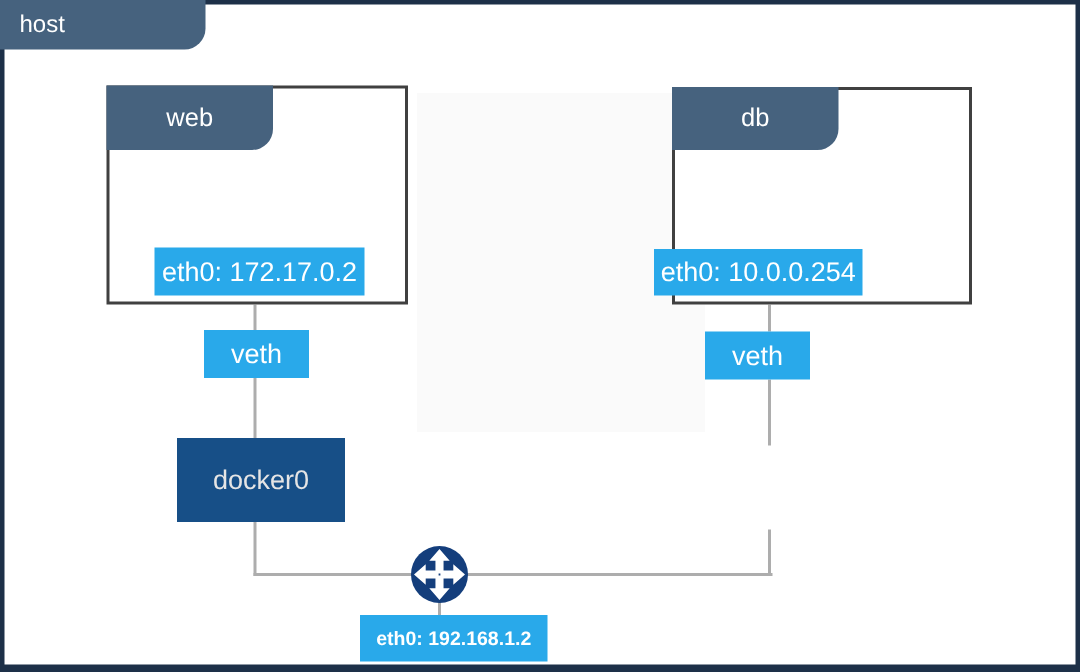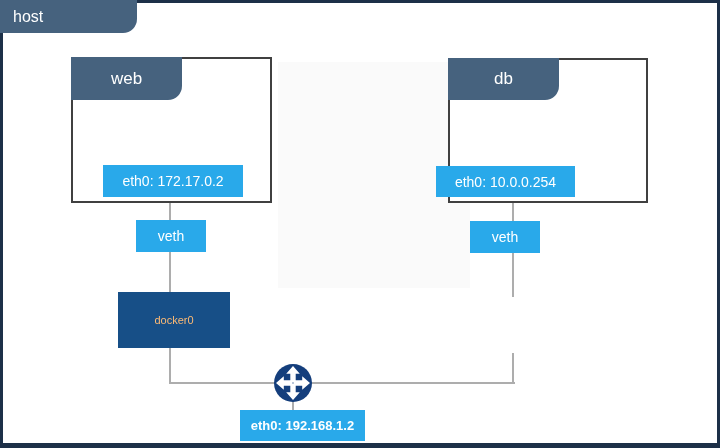--- a/index.html
+++ b/index.html
@@ -30,31 +30,31 @@
   .container-box.db{left:404px;top:58px;width:200px;height:145px;margin-left:44px;}
   .container-header{
     position:absolute;left:-2px;top:-2px;width:111px;height:43px;background:#46627e;
     border-radius:0 0 14px 0;color:#ffffff;font-size:17px;display:flex;
     align-items:center;justify-content:center;
   }
   .container-box.db .container-header{height:42px;}
   
   .blue-label{
     position:absolute;background:#29a9ea;color:#ffffff;display:flex;
-    align-items:center;justify-content:center;font-size:14px;white-space:nowrap;
+    align-items:center;justify-content:center;font-size:18px;white-space:nowrap;
   }
   .eth-web{left:103px;top:165px;width:140px;height:32px;}
   .eth-db{left:436px;top:166px;width:139px;height:31px;text-align:center;}
   .veth-left{left:136px;top:220px;width:70px;height:32px;}
   .veth-right{left:470px;top:221px;width:70px;height:32px;}
   .eth-host{left:240px;top:410px;width:125px;height:31px;font-size:13px;font-weight:bold;}
   
   .bridge-box{
-    position:absolute;background:#174f87;color:#fdba74;display:flex;
-    align-items:center;justify-content:center;font-size:11px;white-space:nowrap;
+    position:absolute;background:#174f87;color:#e5e5e5;display:flex;
+    align-items:center;justify-content:center;font-size:18px;white-space:nowrap;
   }
   .bridge-docker0{left:118px;top:292px;width:112px;height:56px;}
   .bridge-my{left:453px;top:297px;width:114px;height:56px;}
   
   .connector{position:absolute;background:#adadad;}
   .c-web-veth{left:169px;top:203px;width:2px;height:17px;}
   .c-veth-docker0{left:169px;top:252px;width:2px;height:40px;}
   .c-docker0-down{left:169px;top:348px;width:2px;height:36px;}
   .c-horizontal{left:169px;top:382px;width:346px;height:2px;}
   .c-mybridge-down{left:512px;top:353px;width:2px;height:31px;}

